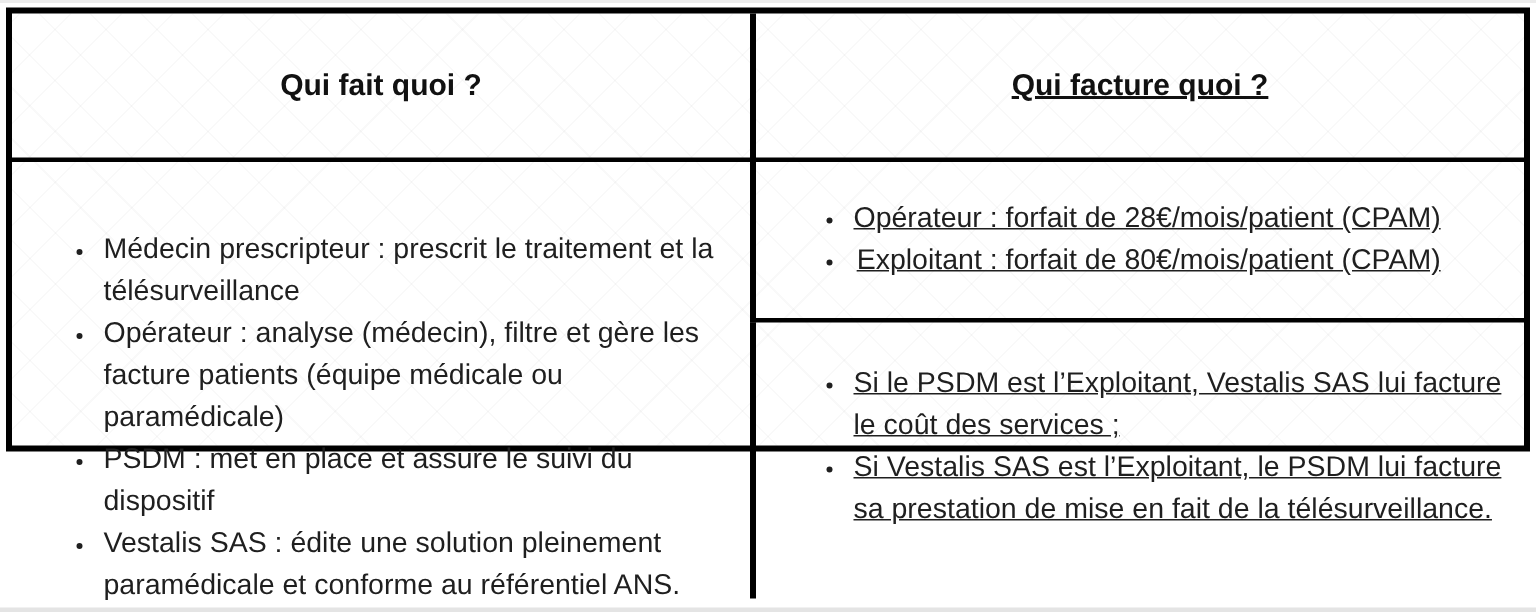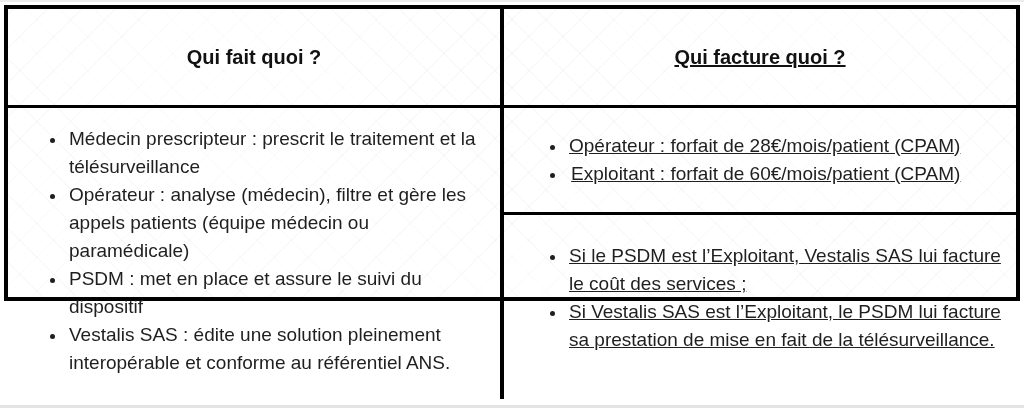--- a/index.html
+++ b/index.html
@@ -43,20 +43,21 @@
     font-size: 20px;
     color: #111111;
   }
   .right-col {
     border-left: 4px solid #000000;
     text-decoration: underline;
   }
   .cell-left-body {
     grid-row: 2 / 4;
     padding: 17px 10px 10px 22px;
+    margin-top: 28px;
   }
   .cell-right-top {
     border-bottom: 3px solid #000000;
     display: flex;
     align-items: center;
     padding: 0 10px 0 26px;
     text-align: right;
   }
   .cell-right-bottom {
     padding: 27px 14px 10px 26px;
@@ -85,30 +86,30 @@
       <span>Qui fait quoi ?</span>
     </div>
 
     <div class="cell header-cell right-col">
       <span>Qui facture quoi ?</span>
     </div>
 
     <div class="cell cell-left-body">
       <ul>
         <li>Médecin prescripteur : prescrit le traitement et la télésurveillance</li>
-        <li>Opérateur : analyse (médecin), filtre et gère les appels patients (équipe médecin ou paramédicale)</li>
+        <li>Opérateur : analyse (médecin), filtre et gère les facture patients (équipe médicale ou paramédicale)</li>
         <li>PSDM : met en place et assure le suivi du dispositif</li>
-        <li>Vestalis SAS : édite une solution pleinement interopérable et conforme au référentiel ANS.</li>
+        <li>Vestalis SAS : édite une solution pleinement paramédicale et conforme au référentiel ANS.</li>
       </ul>
     </div>
 
     <div class="cell cell-right-top right-col">
       <ul>
         <li>Opérateur : forfait de 28€/mois/patient (CPAM)</li>
-        <li>Exploitant : forfait de 60€/mois/patient (CPAM)</li>
+        <li>Exploitant : forfait de 80€/mois/patient (CPAM)</li>
       </ul>
     </div>
 
     <div class="cell cell-right-bottom right-col">
       <ul>
         <li>Si le PSDM est l’Exploitant, Vestalis SAS lui facture le coût des services ;</li>
         <li>Si Vestalis SAS est l’Exploitant, le PSDM lui facture sa prestation de mise en fait de la télésurveillance.</li>
       </ul>
     </div>
 

